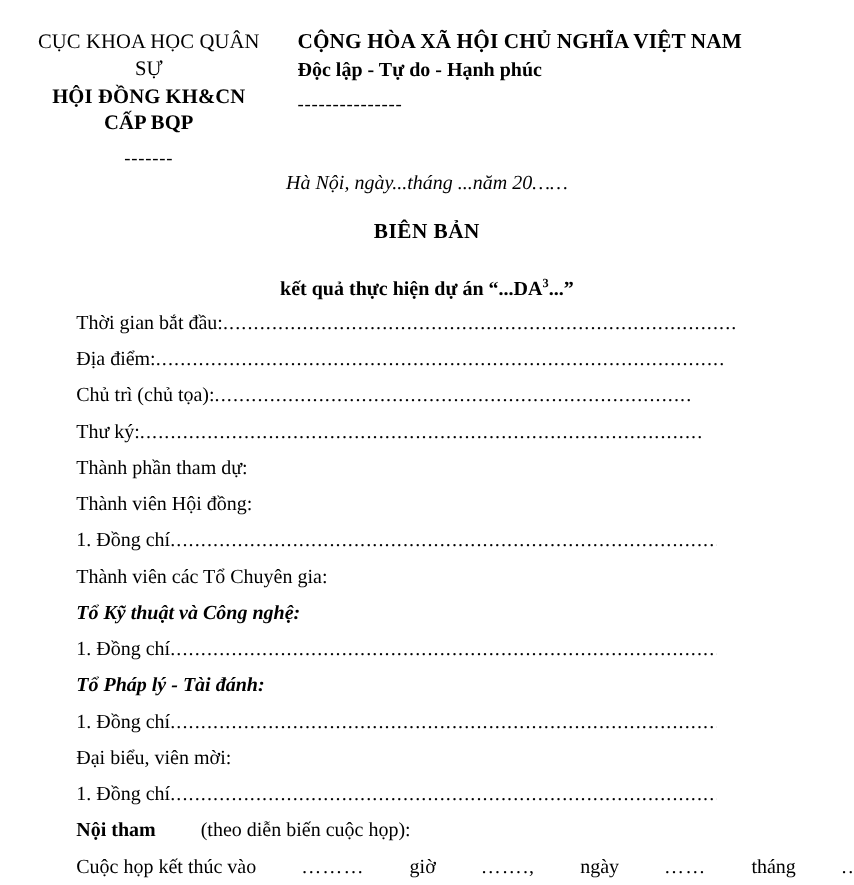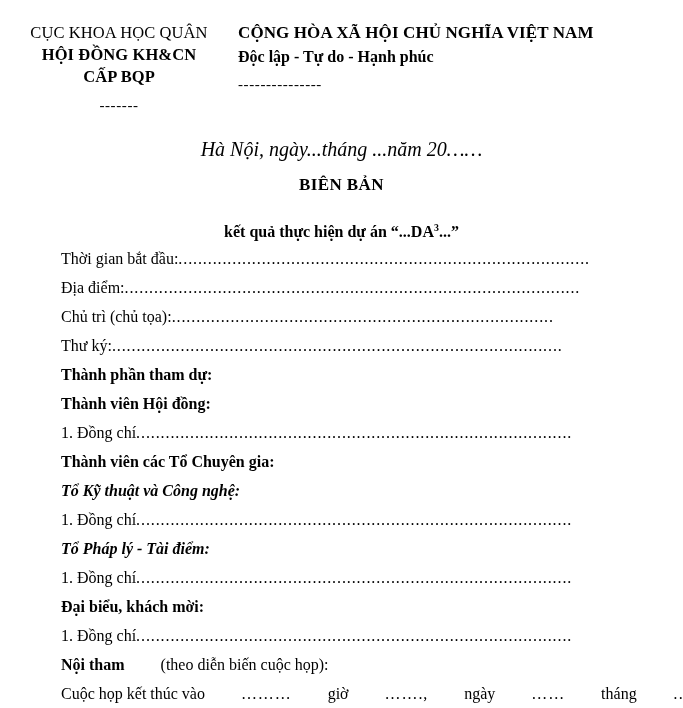--- a/index.html
+++ b/index.html
@@ -81,21 +81,21 @@
   .rule-short { margin-top: 11px; }
 
   
   .dateline {
     position: absolute;
     top: 138px;
     left: 0;
     width: 683px;
     text-align: center;
     font-style: italic;
-    font-size: 20px;
+    font-size: 16px;
     font-weight: 400;
     box-sizing: border-box;
     white-space: nowrap;
   }
 
   
   .title-block {
     position: absolute;
     top: 174px;
     left: 0;
@@ -131,21 +131,21 @@
   .line {
     height: 29px;
     line-height: 29px;
     font-size: 16px;
     font-weight: 400;
     white-space: nowrap;
     display: flex;
     align-items: baseline;
   }
   .line .lbl { flex: 0 0 auto; margin-left: 36px; }
-  .line.bold   { font-weight: 700; flex-direction: column; }
+  .line.bold   { font-weight: 400; flex-direction: column; }
   .line.boldit { font-weight: 700; font-style: italic; }
 
   
   .dots {
     flex: 0 0 auto;
     overflow: hidden;
     white-space: nowrap;
     letter-spacing: 0.9px;
     font-size: 16px;
     color: #000;
@@ -175,20 +175,21 @@
 </style>
 </head>
 <body>
 
 <div class="page">
 
   <div class="header">
 
     <div class="hdr-left">
       <div class="hdr-org-plain">CỤC KHOA HỌC QUÂN</div>
+      <div class="hdr-org-plain">SỰ</div>
       <div class="hdr-org-bold">HỘI ĐỒNG KH&amp;CN</div>
       <div class="hdr-org-bold">CẤP BQP</div>
       <div class="rule-short">-------</div>
     </div>
 
     <div class="hdr-right">
       <div class="hdr-nation">CỘNG HÒA XÃ HỘI CHỦ NGHĨA VIỆT NAM</div>
       <div class="hdr-motto">Độc lập - Tự do - Hạnh phúc</div>
       <div class="rule-long">---------------</div>
     </div>
@@ -248,30 +249,30 @@
     <div class="line boldit">
       <span class="lbl">Tổ Kỹ thuật và Công nghệ:</span>
     </div>
 
     <div class="line">
       <span class="lbl">1. Đồng chí</span>
         <span class="dots w-comrade">.......................................................................................................................................</span>
     </div>
 
     <div class="line boldit">
-      <span class="lbl">Tổ Pháp lý - Tài điểm:</span>
-    </div>
-
-    <div class="line">
-      <span class="lbl">1. Đồng chí</span>
-        <span class="dots w-comrade">.......................................................................................................................................</span>
-    </div>
-
-    <div class="line bold">
-      <span class="lbl">Đại biểu, khách mời:</span>
+      <span class="lbl">Tổ Pháp lý - Tài đánh:</span>
+    </div>
+
+    <div class="line">
+      <span class="lbl">1. Đồng chí</span>
+        <span class="dots w-comrade">.......................................................................................................................................</span>
+    </div>
+
+    <div class="line bold">
+      <span class="lbl">Đại biểu, viên mời:</span>
     </div>
 
     <div class="line">
       <span class="lbl">1. Đồng chí</span>
         <span class="dots w-comrade">.......................................................................................................................................</span>
     </div>
 
     <div class="line">
       <span class="lbl" style="font-weight:700">Nội tham</span>
         <span class="lbl nm"> (theo diễn biến cuộc họp):</span>

